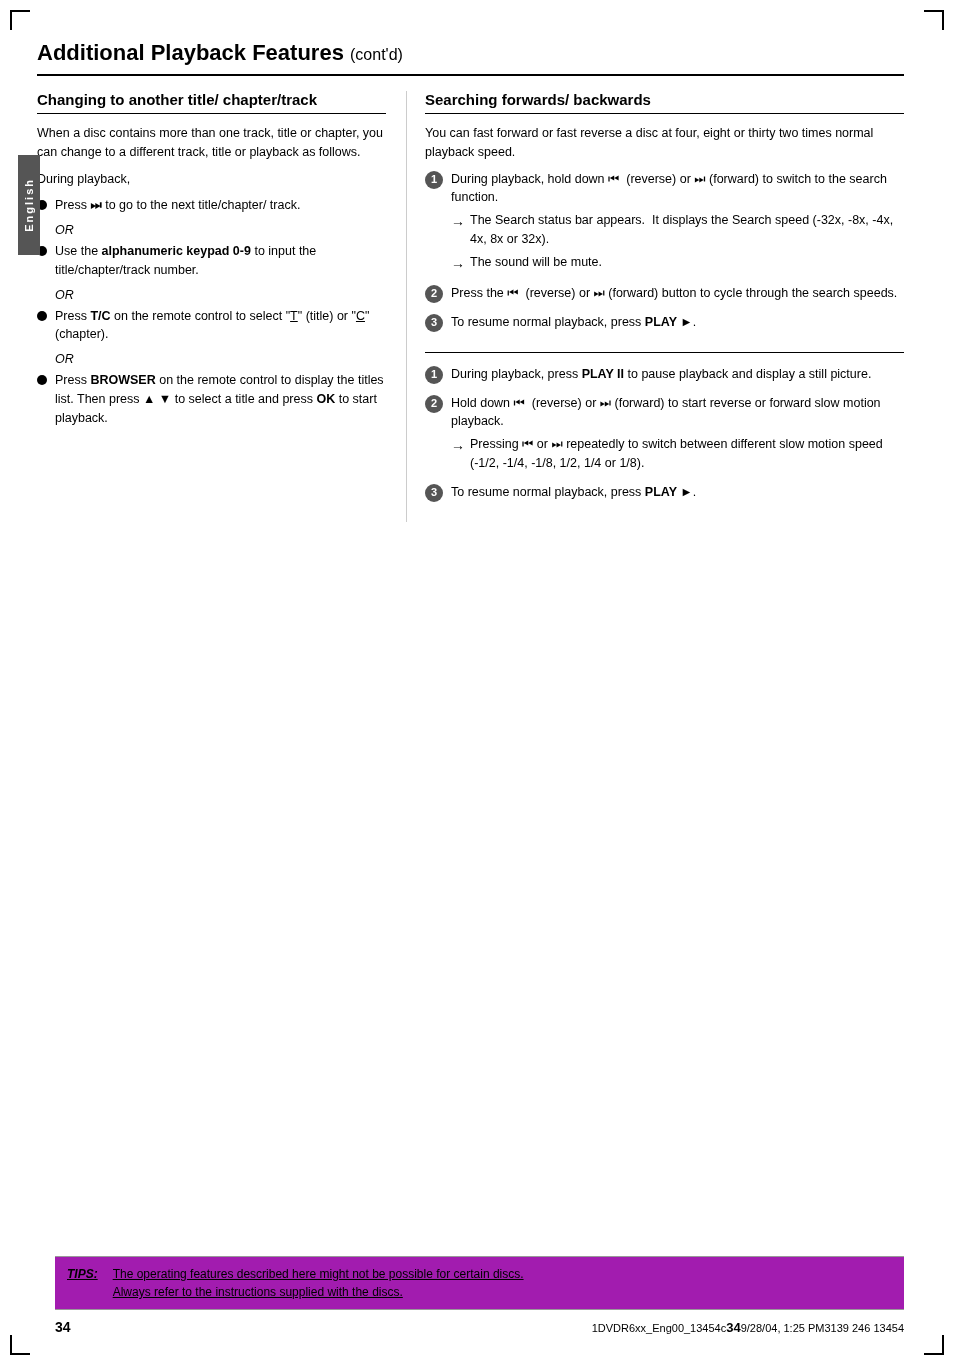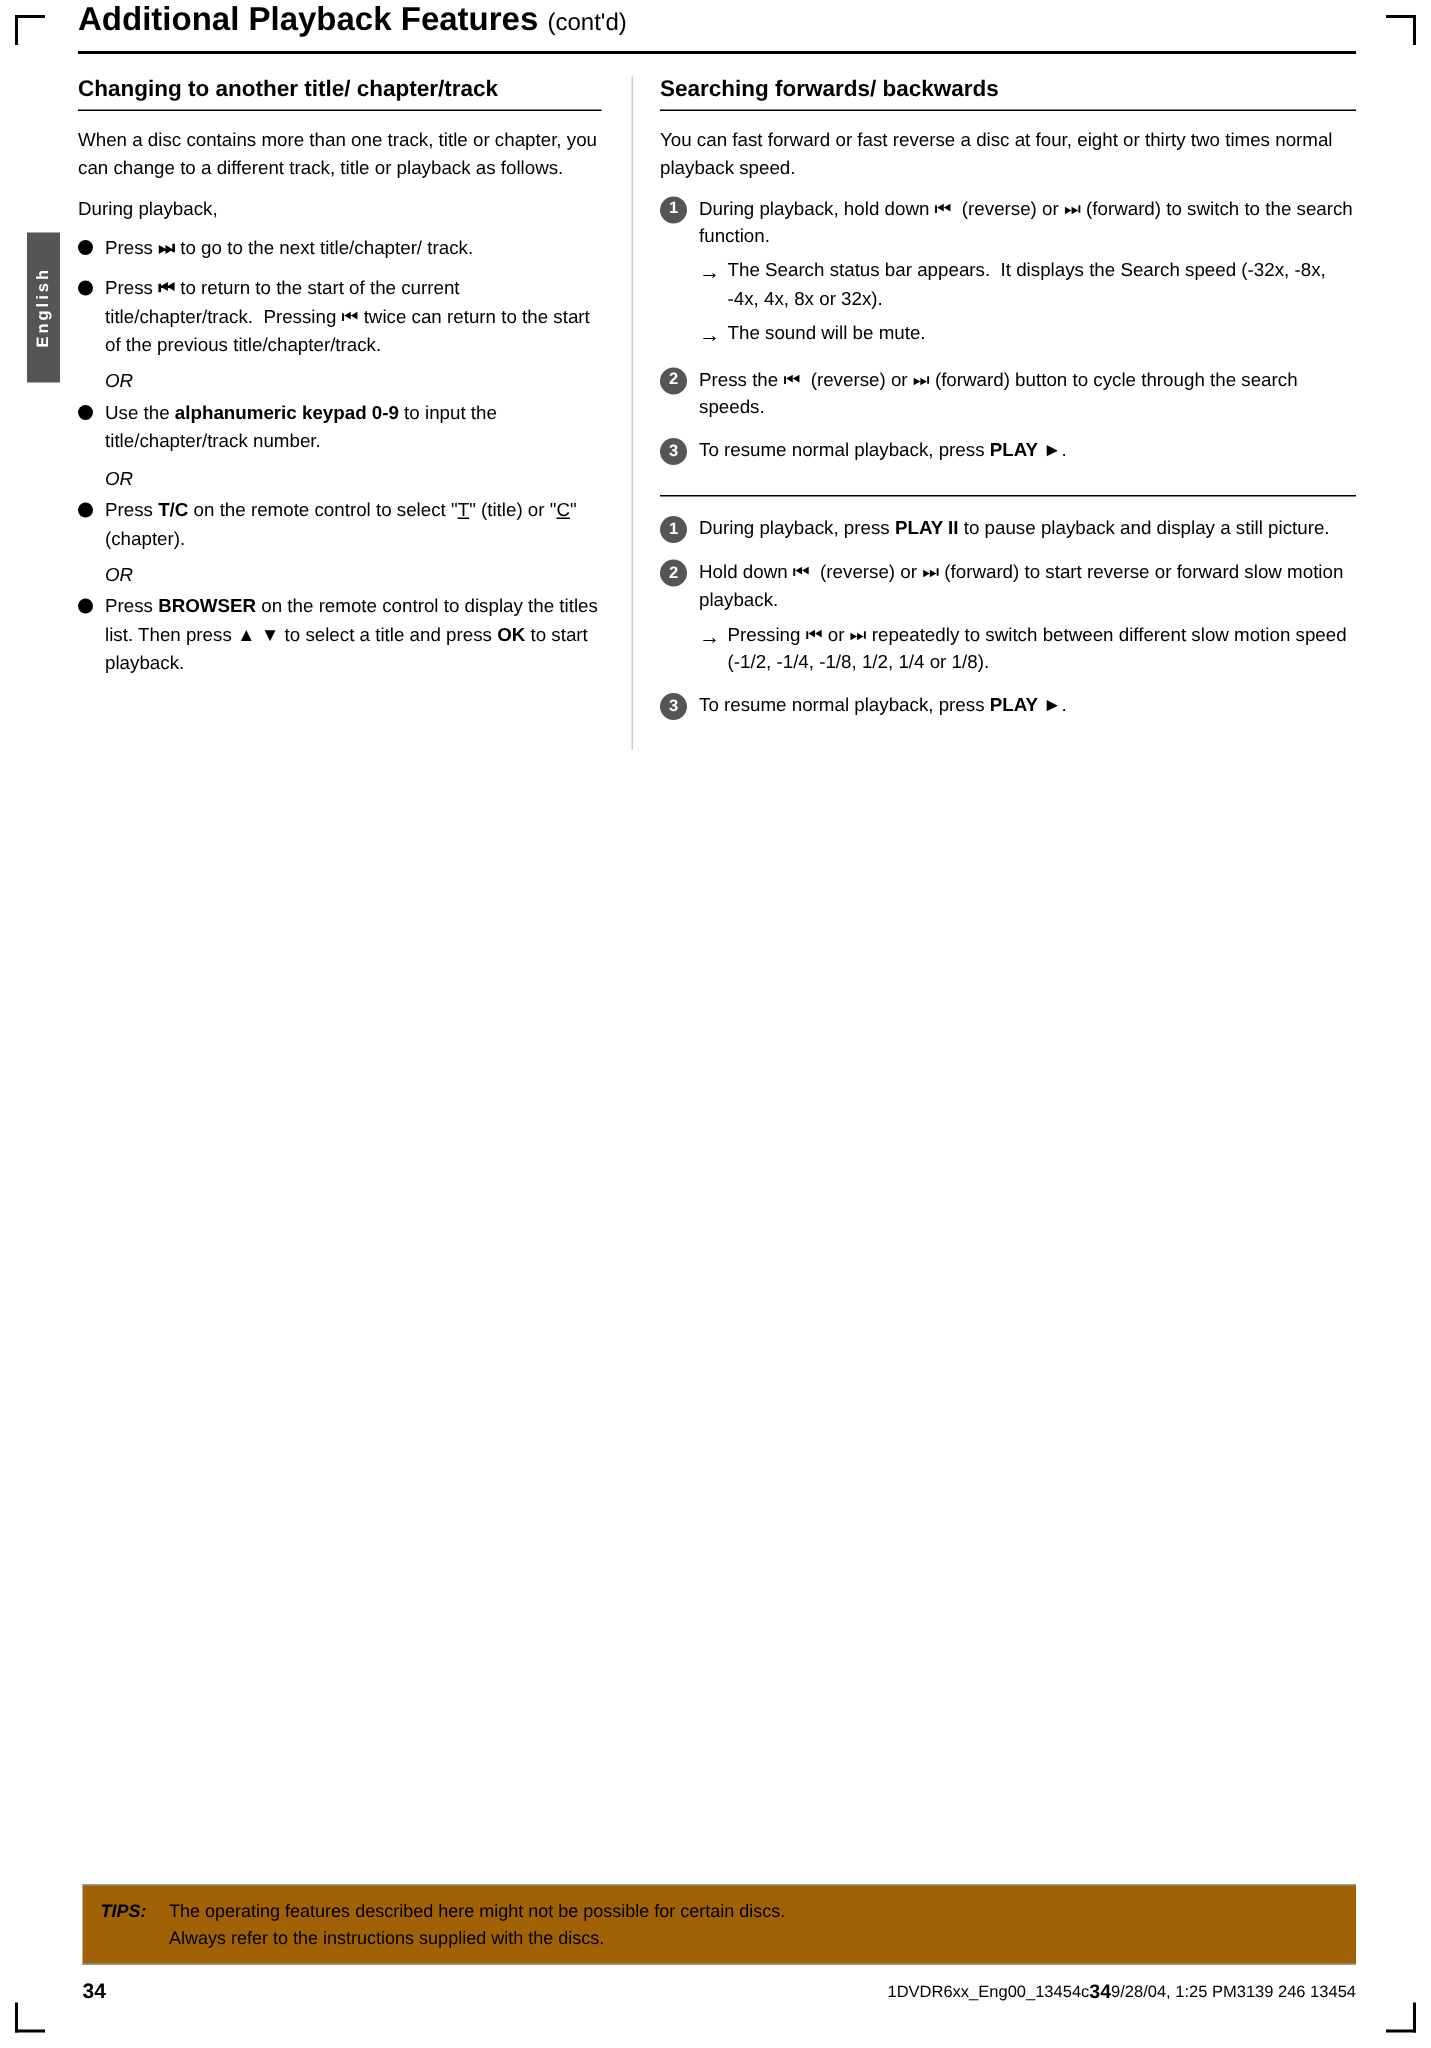--- a/index.html
+++ b/index.html
@@ -51,21 +51,22 @@
       color: #fff;
       font-size: 11px;
       font-weight: bold;
       writing-mode: vertical-rl;
       transform: rotate(180deg);
       letter-spacing: 2px;
     }
 
     
     .main-content {
-      margin: 0 50px 0 52px;
+      margin: 0 50px 0 37px;
+      padding-top: 40px;
     }
 
     
     .page-title {
       font-size: 22px;
       font-weight: bold;
       margin-bottom: 8px;
       border-bottom: 2px solid #000;
       padding-bottom: 8px;
     }
@@ -180,26 +181,27 @@
 
     
     b { font-weight: bold; }
 
     
     .tips-section {
       position: absolute;
       bottom: 55px;
       left: 55px;
       right: 50px;
-      background: #a16207;
+      background: #a21caf;
       padding: 8px 12px;
       font-size: 12px;
       line-height: 1.5;
       border-top: 1px solid #999;
       border-bottom: 1px solid #999;
+      text-decoration: underline;
     }
     .tips-row {
       display: flex;
       gap: 15px;
     }
     .tips-label {
       font-weight: bold;
       font-style: italic;
       flex-shrink: 0;
     }
@@ -258,26 +260,20 @@
 
           <p class="body-text">During playback,</p>
 
           <div class="bullet-item">
             <div class="bullet-dot"></div>
             <div class="bullet-text">
               Press <b>⏭</b> to go to the next title/chapter/ track.
             </div>
           </div>
 
-          <div class="bullet-item">
-            <div class="bullet-dot"></div>
-            <div class="bullet-text">
-              Press <b>⏮</b> to return to the start of the current title/chapter/track.&nbsp; Pressing ⏮ twice can return to the start of the previous title/chapter/track.
-            </div>
-          </div>
 
           <div class="or-divider"><i>OR</i></div>
 
           <div class="bullet-item">
             <div class="bullet-dot"></div>
             <div class="bullet-text">
               Use the <b>alphanumeric keypad 0-9</b> to input the title/chapter/track number.
             </div>
           </div>
 

